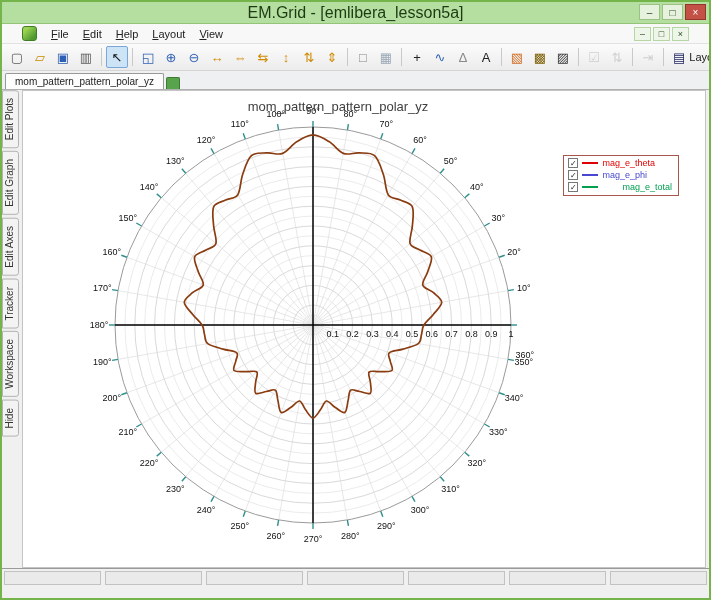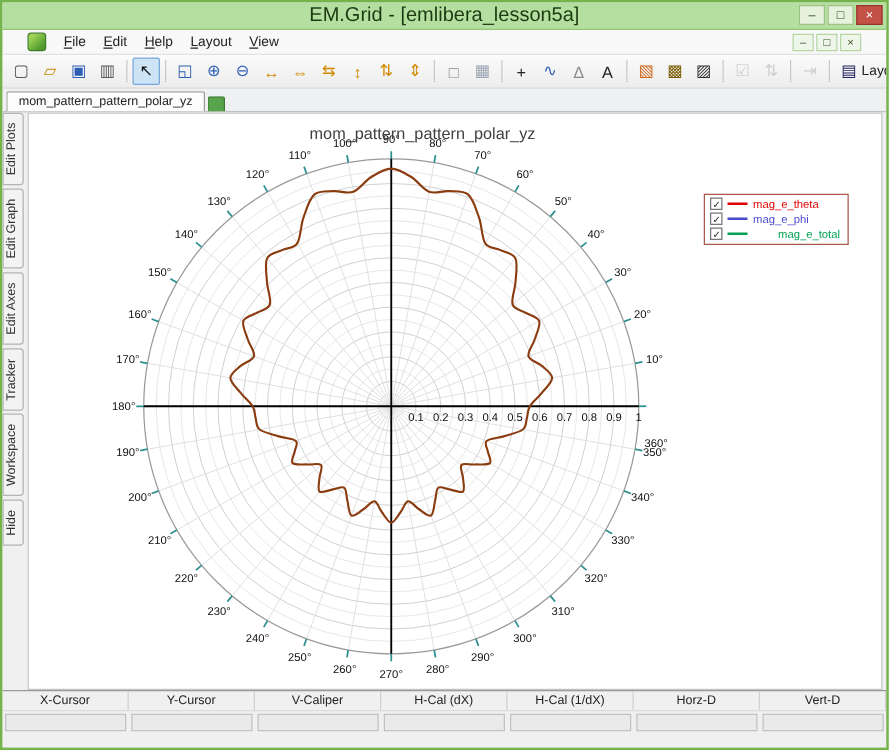--- a/index.html
+++ b/index.html
@@ -314,29 +314,20 @@
             <span class="legend-check">✓</span>
             <span class="legend-line" style="border-top-color: rgb(0, 160, 80);"></span>
             <span style="color: rgb(0, 160, 80); padding-left: 20px;">mag_e_total</span>
           </div>
         </div>
     </div>
   </div>
 
   <div class="statusbar">
     <div class="status-divider"></div>
-    <div class="status-labels">
-      <div class="status-label">X-Cursor</div>
-      <div class="status-label">Y-Cursor</div>
-      <div class="status-label">V-Caliper</div>
-      <div class="status-label">H-Cal (dX)</div>
-      <div class="status-label">H-Cal (1/dX)</div>
-      <div class="status-label">Horz-D</div>
-      <div class="status-label">Vert-D</div>
-    </div>
     <div class="status-cells">
       <div class="status-cell"></div>
       <div class="status-cell"></div>
       <div class="status-cell"></div>
       <div class="status-cell"></div>
       <div class="status-cell"></div>
       <div class="status-cell"></div>
       <div class="status-cell"></div>
     </div>
     <div class="status-gap"></div>

